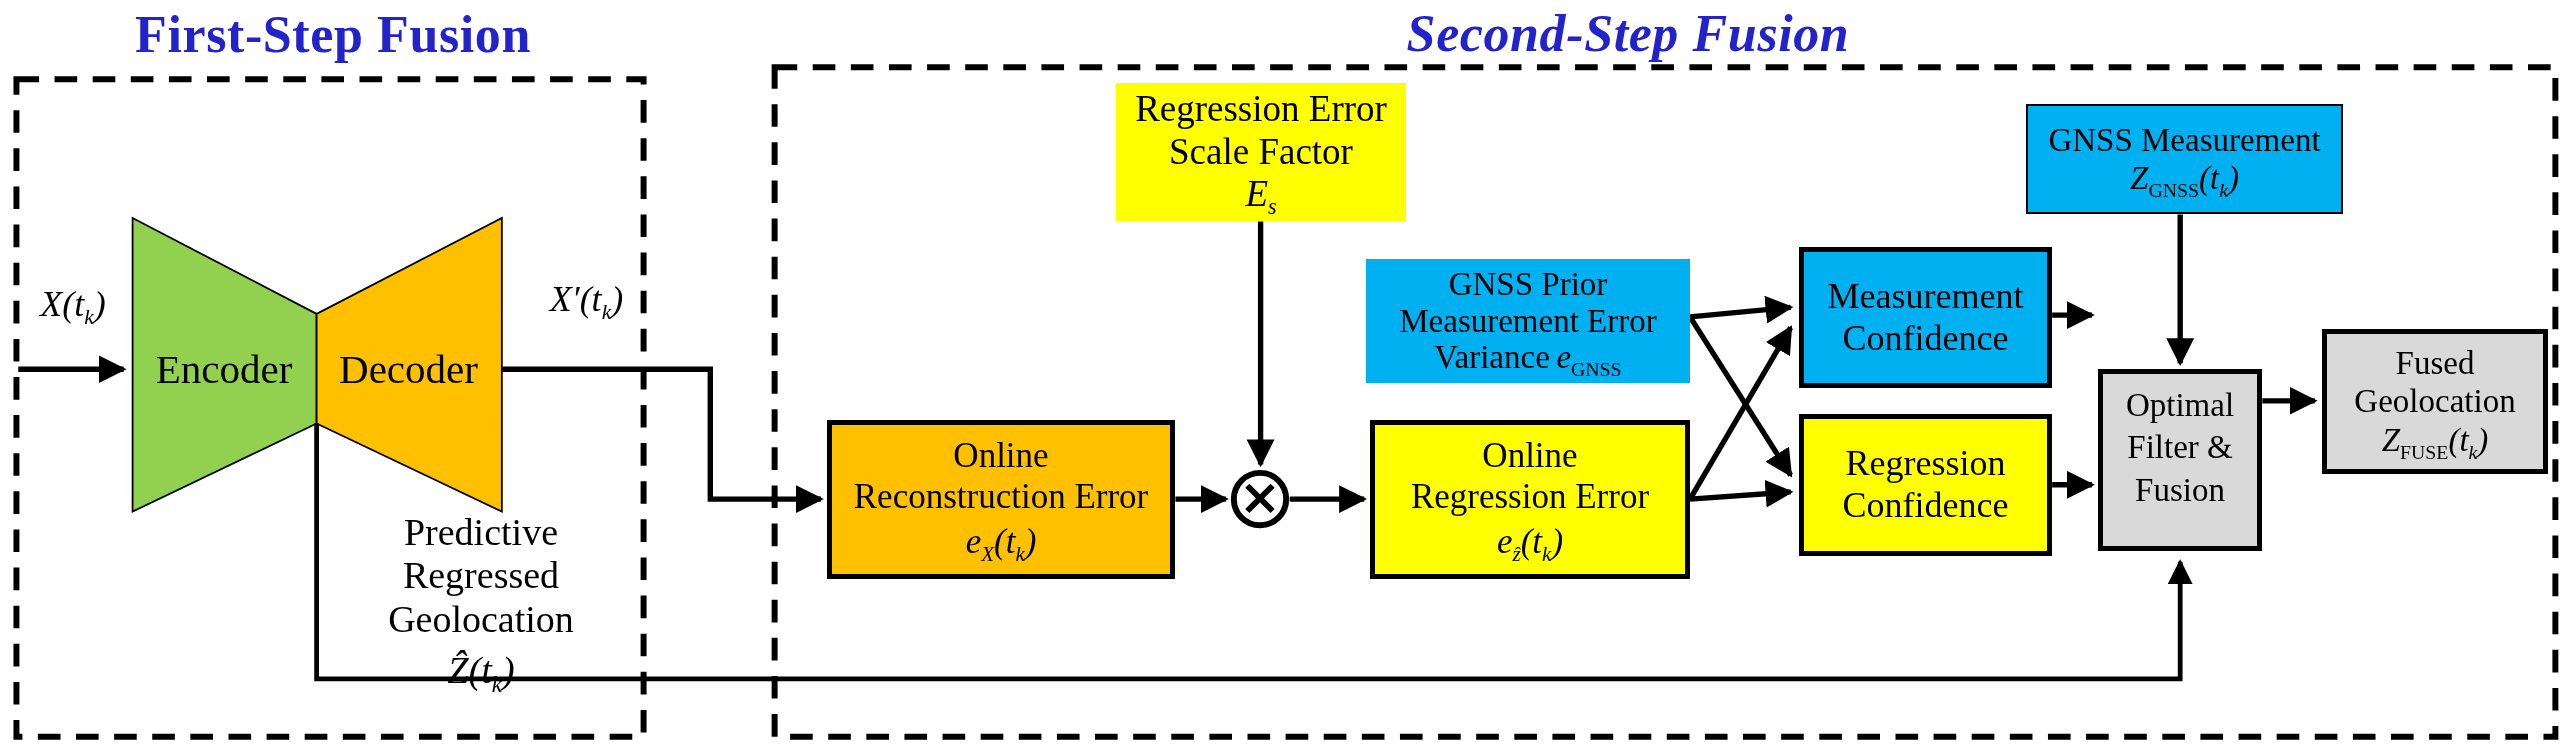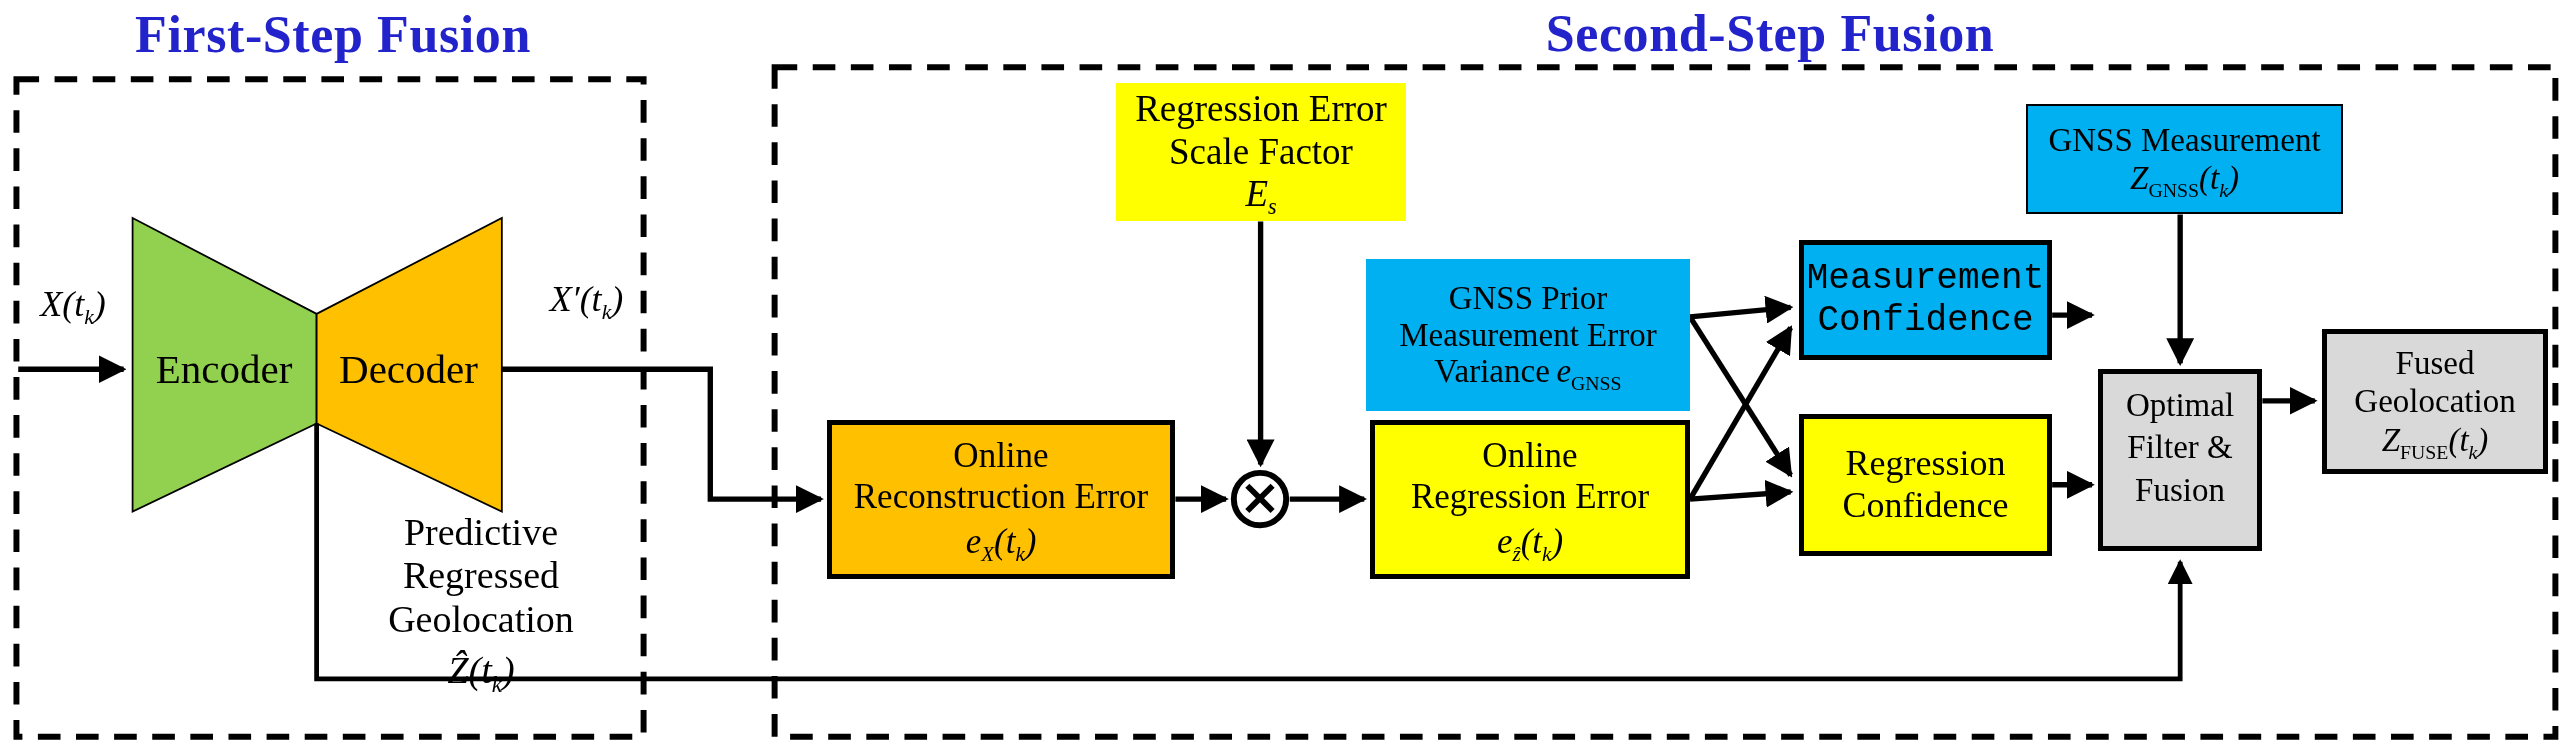--- a/index.html
+++ b/index.html
@@ -94,21 +94,21 @@
     <line x1="3445" y1="814" x2="3512" y2="814" stroke="#000" stroke-width="9" marker-end="url(#arr)"></line>
 
     <line x1="3660" y1="360" x2="3660" y2="610" stroke="#000" stroke-width="9" marker-end="url(#arr)"></line>
 
     <line x1="3798" y1="673" x2="3886" y2="673" stroke="#000" stroke-width="9" marker-end="url(#arr)"></line>
 
     <polyline points="531,711 531,1140 3660,1140 3660,943" fill="none" stroke="#000" stroke-width="8" marker-end="url(#arr)"></polyline>
   </svg>
 
   <div class="title" style="left:35px;top:4.8px;width:596px;">First-Step Fusion</div>
-  <div class="title" style="left:1472px;top:3.6px;width:596px;">Second-Step Fusion</div>
+  <div class="title" style="left:1330px;top:3.6px;width:596px;font-style:italic;">Second-Step Fusion</div>
 
   <div class="lbl" style="left:58px;top:102px;width:543px;font-size:39px;line-height:1.05;">
   </div>
 
   <div class="shape-label" style="left:132px;top:349px;width:184px;">Encoder</div>
   <div class="shape-label" style="left:316px;top:349px;width:185px;">Decoder</div>
 
   <div class="lbl math" style="left:9px;top:285px;width:128px;font-size:36px;">X(t<sub>k</sub>)</div>
   <div class="lbl math" style="left:509px;top:280px;width:155px;font-size:36px;">X′(t<sub>k</sub>)</div>
 
@@ -131,27 +131,27 @@
   </div>
 
   <div class="times" style="left:1260px;top:499px;">×</div>
 
   <div class="node fill-yellow b9" style="left:1370px;top:420px;width:320px;height:159px;font-size:35px;">
     <span class="ln">Online</span>
     <span class="ln">Regression Error</span>
     <span class="ln math" style="margin-top:4.8px;">e<sub>ẑ</sub>(t<sub>k</sub>)</span>
   </div>
 
-  <div class="node fill-blue" style="left:1366px;top:259px;width:324px;height:152px;font-size:33px;line-height:1.12;">
+  <div class="node fill-blue" style="left:1366px;top:259px;width:324px;height:124px;font-size:33px;line-height:1.12;">
     <span class="ln">GNSS Prior</span>
     <span class="ln">Measurement Error</span>
     <span class="ln"><span>Variance</span> <span class="math">e<sub class="rm">GNSS</sub></span></span>
   </div>
 
-  <div class="node fill-blue b9" style="left:1799px;top:240px;width:253px;height:120px;font-size:36px;font-family:Liberation Mono, monospace;">
+  <div class="node fill-blue b9" style="left:1799px;top:247px;width:253px;height:141px;font-size:36px;">
     <span class="ln">Measurement</span>
     <span class="ln">Confidence</span>
   </div>
 
   <div class="node fill-yellow b9" style="left:1799px;top:414px;width:253px;height:142px;font-size:36px;">
     <span class="ln">Regression</span>
     <span class="ln">Confidence</span>
   </div>
 
   <div class="node fill-blue b4" style="left:2026px;top:104px;width:317px;height:110px;font-size:33px;">

